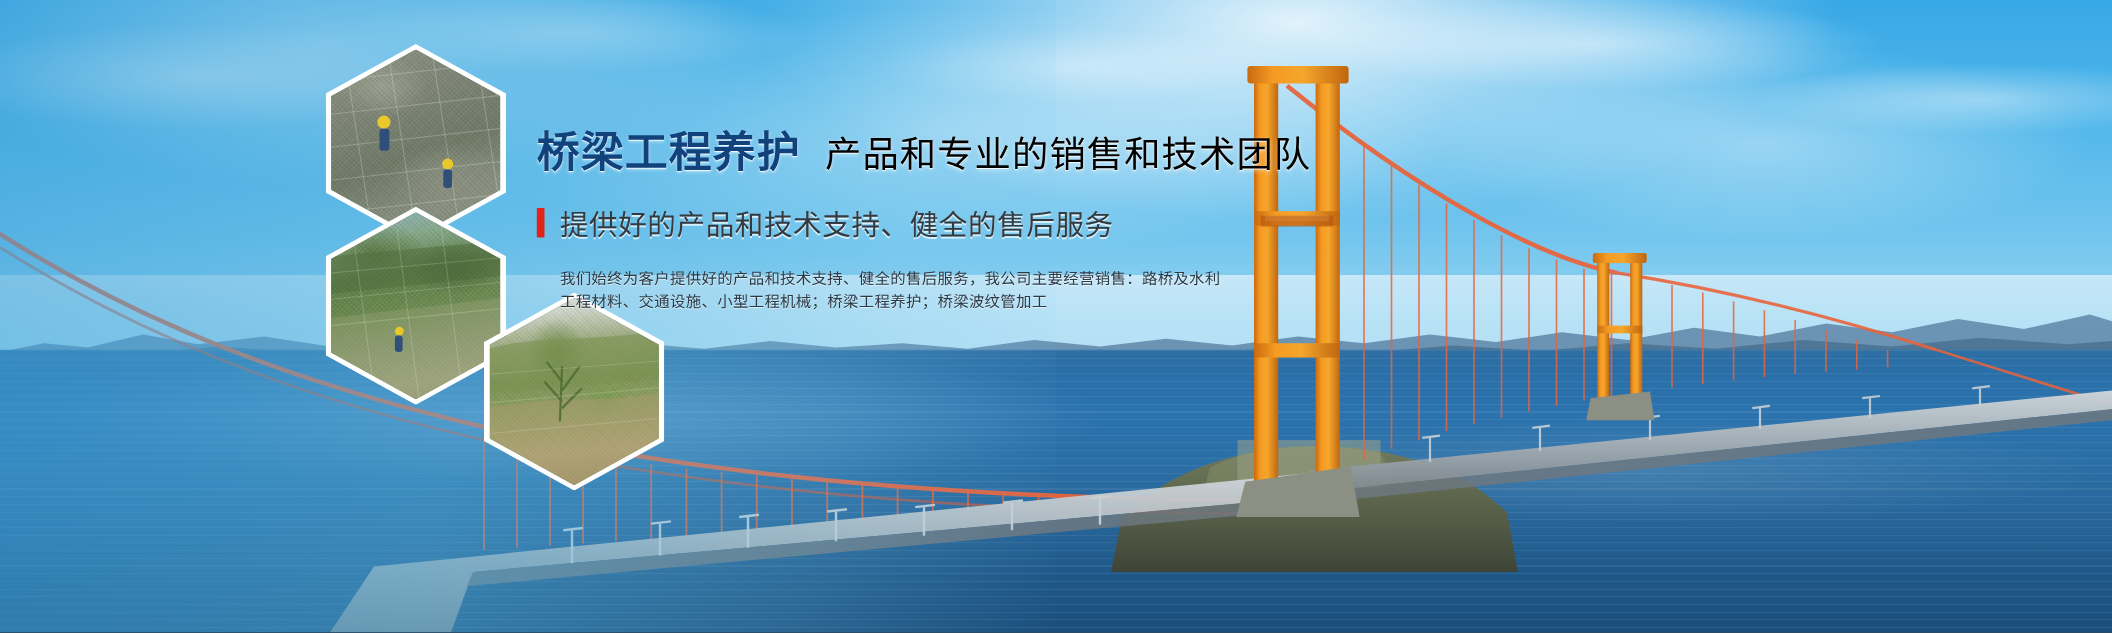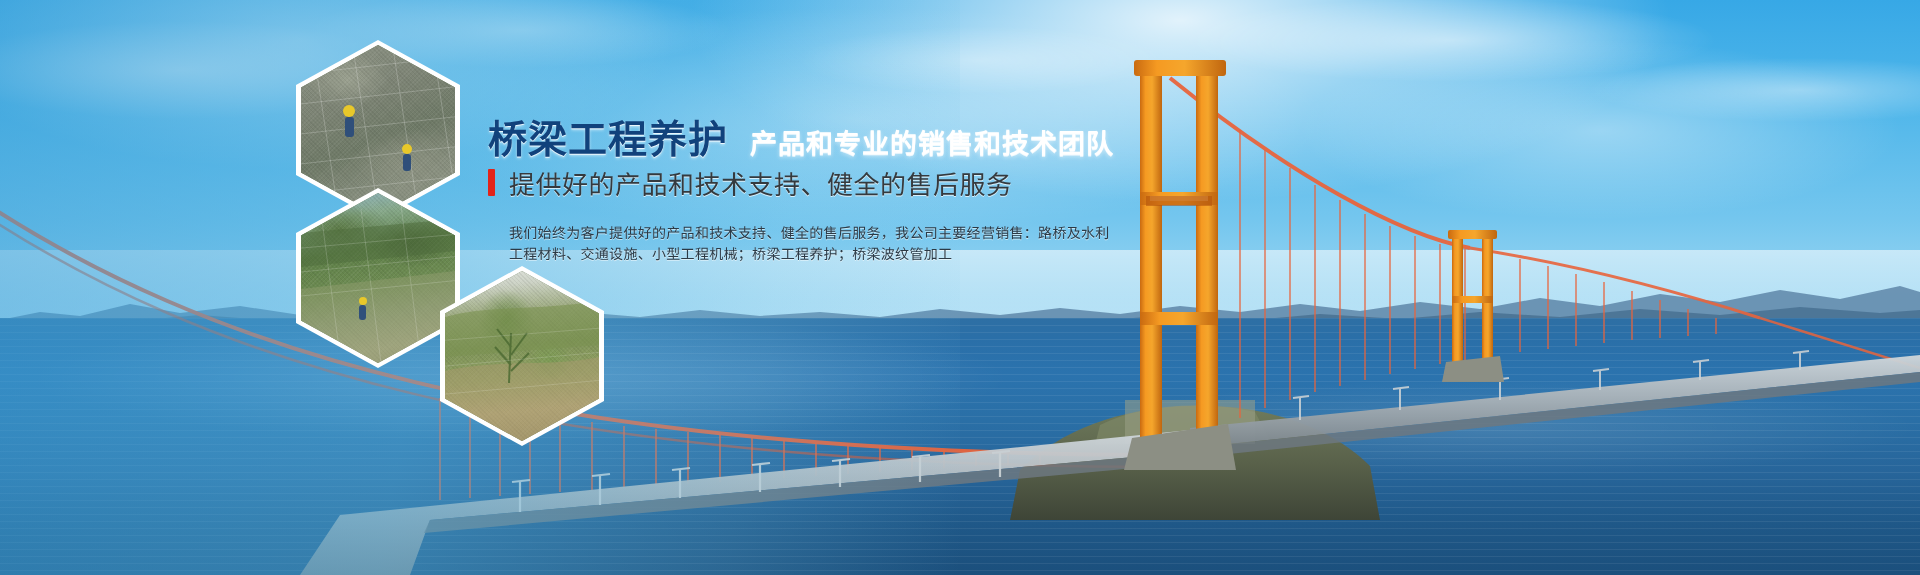--- a/index.html
+++ b/index.html
@@ -111,25 +111,25 @@
   .headline{
     display:flex;align-items:baseline;gap:22px;white-space:nowrap;
     line-height:1;
   }
   .h-main{
     font-size:39px;font-weight:bold;color:#11427c;letter-spacing:1px;
     text-shadow:0 1px 0 rgba(255,255,255,.75), 0 2px 3px rgba(255,255,255,.5);
     text-align:right;
   }
   .h-sub{
-    font-size:27px;font-weight:bold;color:#ffffff;letter-spacing:1px;
+    font-size:33px;font-weight:normal;color:#000000;letter-spacing:1px;
     text-shadow:0 1px 0 rgba(255,255,255,.8), 0 2px 4px rgba(255,255,255,.55);
   }
   .subline{
-    margin-top:5px;display:flex;align-items:center;gap:14px;white-space:nowrap;
+    margin-top:25px;display:flex;align-items:center;gap:14px;white-space:nowrap;
   }
   .redbar{width:7px;height:27px;background:#e2231a;flex:0 0 auto;border-radius:1px;}
   .subline-text{
     font-size:26px;color:#343a3f;letter-spacing:.5px;
     text-shadow:0 1px 0 rgba(255,255,255,.7);
   }
   .body{
     margin-top:22px;margin-left:21px;
     font-size:14px;line-height:21px;color:#2c3a46;letter-spacing:.3px;
     text-shadow:0 1px 0 rgba(255,255,255,.55);

